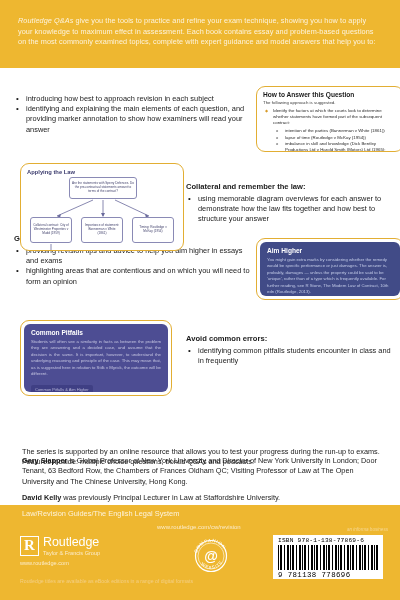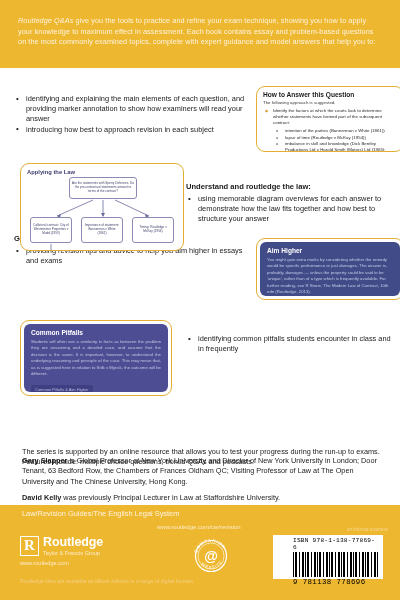--- a/index.html
+++ b/index.html
@@ -243,21 +243,21 @@
     font-size: 15px;
     font-weight: bold;
     line-height: 17px;
     text-align: center;
     box-sizing: border-box;
     margin-right: 4px;
   }
   .logo-txt-1 {
     color: #ffffff;
     font-size: 12.5px;
-    font-weight: bold;
+    font-weight: normal;
     line-height: 12px;
     letter-spacing: -0.1px;
   }
   .logo-txt-2 {
     color: #fbeccb;
     font-size: 5.6px;
     margin-top: 1.5px;
   }
   .rl-site {
     position: absolute;
@@ -300,21 +300,21 @@
     font-style: italic;
   }
 
   
   .barcode-box {
     position: absolute;
     left: 273px; top: 535px;
     width: 110px; height: 44px;
     background: #ffffff;
     box-sizing: border-box;
-    padding: 2px 4px 2px 20px;
+    padding: 2px 4px 2px 5px;
   }
   .isbn-text {
     font-family: "Liberation Mono", monospace;
     font-size: 6.2px;
     color: #000;
     letter-spacing: 0.2px;
     margin-bottom: 1px;
   }
   .bars {
     height: 25px;
@@ -341,40 +341,42 @@
 <div class="page">
 
   <div class="top-band">
     <div class="top-blurb"><span class="ital">Routledge Q&amp;As</span><span> give you the tools to practice and refine your exam technique, showing you how to apply your knowledge to maximum effect in assessment. Each book contains essay and problem-based questions on the most commonly examined topics, complete with expert guidance and model answers that help you to:</span></div>
   </div>
 
   <div class="white-body">
 
     <div class="sec-plan">
       <ul class="blist">
+        <li>introducing how best to approach revision in each subject</li>
         <li>identifying and explaining the main elements of each question, and providing marker annotation to show how examiners will read your answer</li>
-        <li>introducing how best to approach revision in each subject</li>
       </ul>
     </div>
 
     <div class="sec-underst">
-      <div class="sec-head">Understand and routledge the law:</div>
+      <div class="sec-head">Collateral and remember the law:</div>
       <ul class="blist">
         <li>using memorable diagram overviews for each answer to demonstrate how the law fits together and how best to structure your answer</li>
       </ul>
     </div>
 
     <div class="sec-gain">
       <div class="sec-head">Gain marks and understand areas of debate</div>
       <ul class="blist">
         <li>providing revision tips and advice to help you aim higher in essays and exams</li>
+        <li>highlighting areas that are contentious and on which you will need to form an opinion</li>
       </ul>
     </div>
 
     <div class="sec-avoid">
+      <div class="sec-head">Avoid common errors:</div>
       <ul class="blist">
         <li>identifying common pitfalls students encounter in class and in frequently</li>
       </ul>
     </div>
 
     <div class="frame f-how">
       <div class="f-title">How to Answer this Question</div>
       <div class="f-sub">The following approach is suggested.</div>
       <div class="how-l1">Identify the factors at which the courts look to determine whether statements have formed part of the subsequent contract:</div>
       <div class="how-sub">intention of the parties (Bannerman v White (1861))</div>

